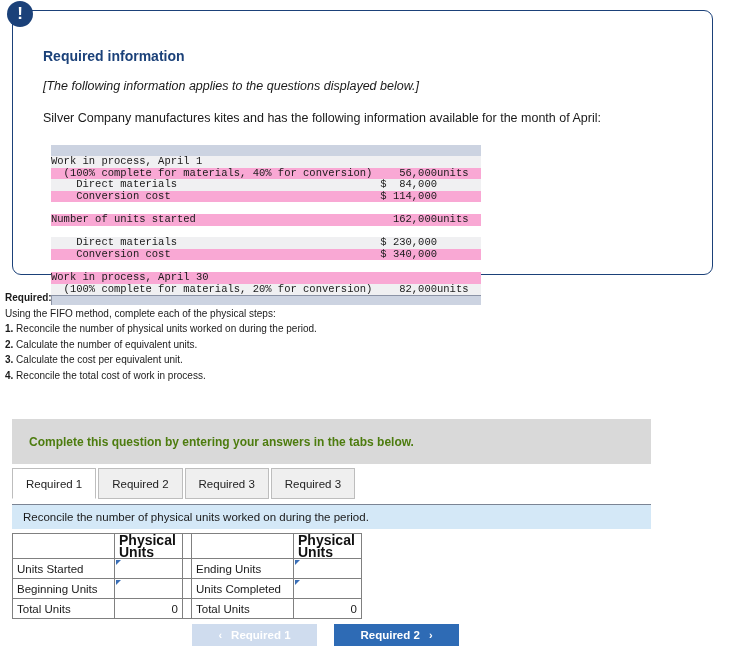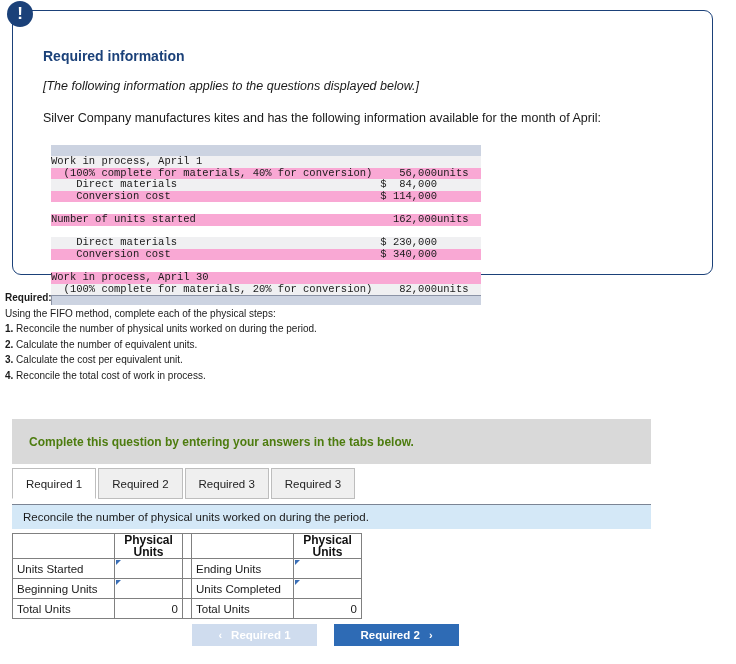--- a/index.html
+++ b/index.html
@@ -196,24 +196,24 @@
     border: 1px solid #808080;
     height: 20px;
     box-sizing: border-box;
     padding: 0 4px;
     background: #ffffff;
   }
   td.hdr {
     background: #6fa1d6;
     color: #111;
     font-weight: bold;
-    text-align: center;
+    text-align: left;
     height: 26px;
     line-height: 12px;
-    font-size: 12px;
+    font-size: 14px;
   }
   td.hdr-gap {
     background: #6fa1d6;
     border: 1px solid #808080;
   }
   td.gap {
     border: none;
     background: #ffffff;
     width: 7px;
     padding: 0;

